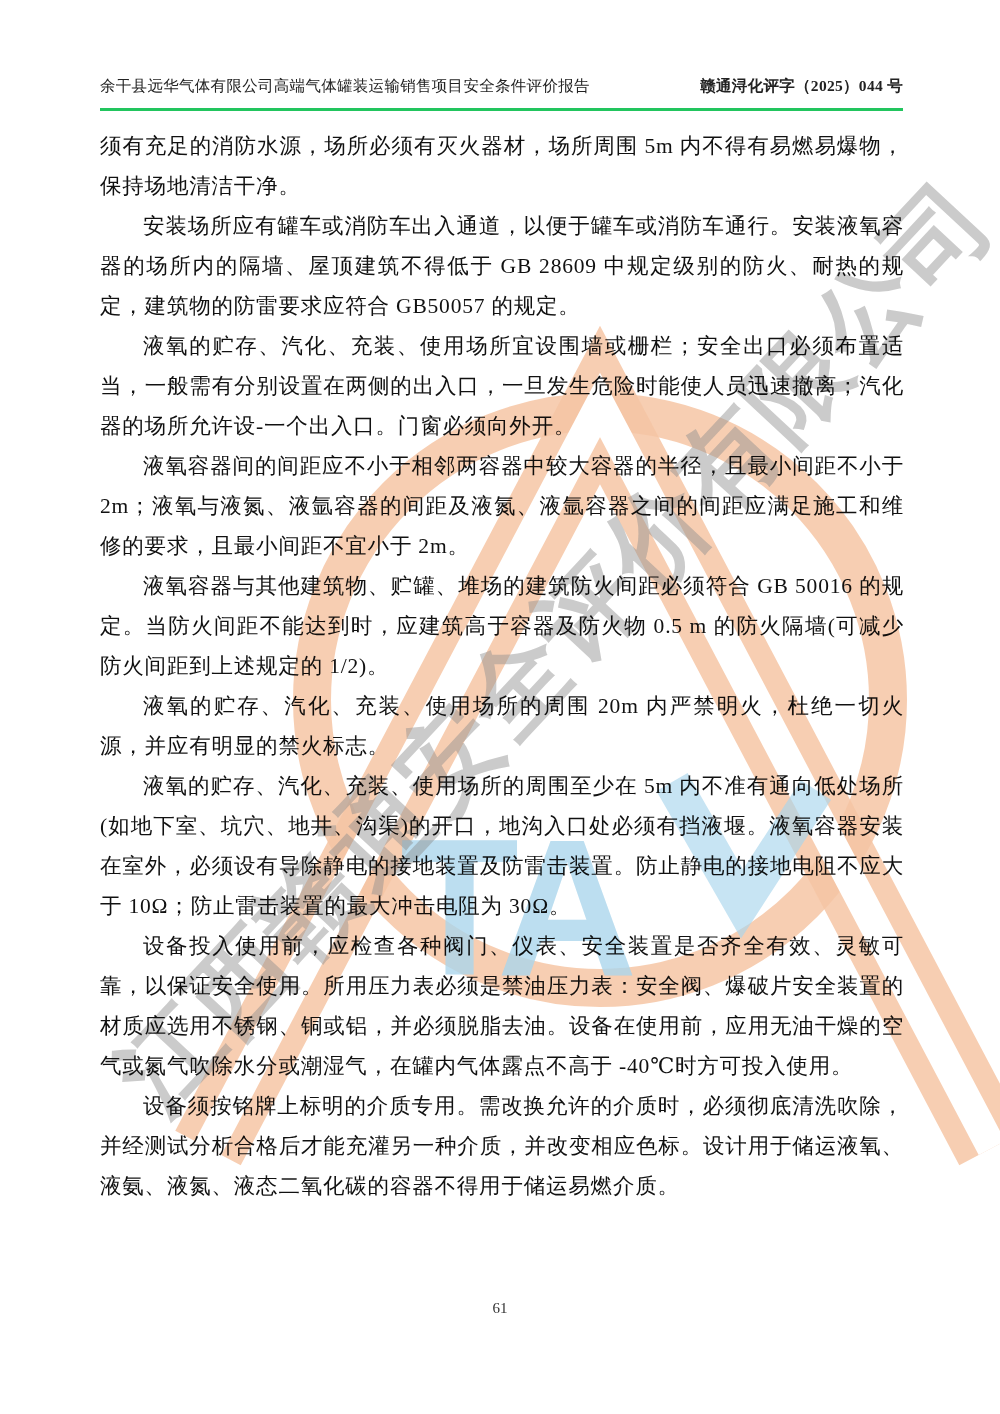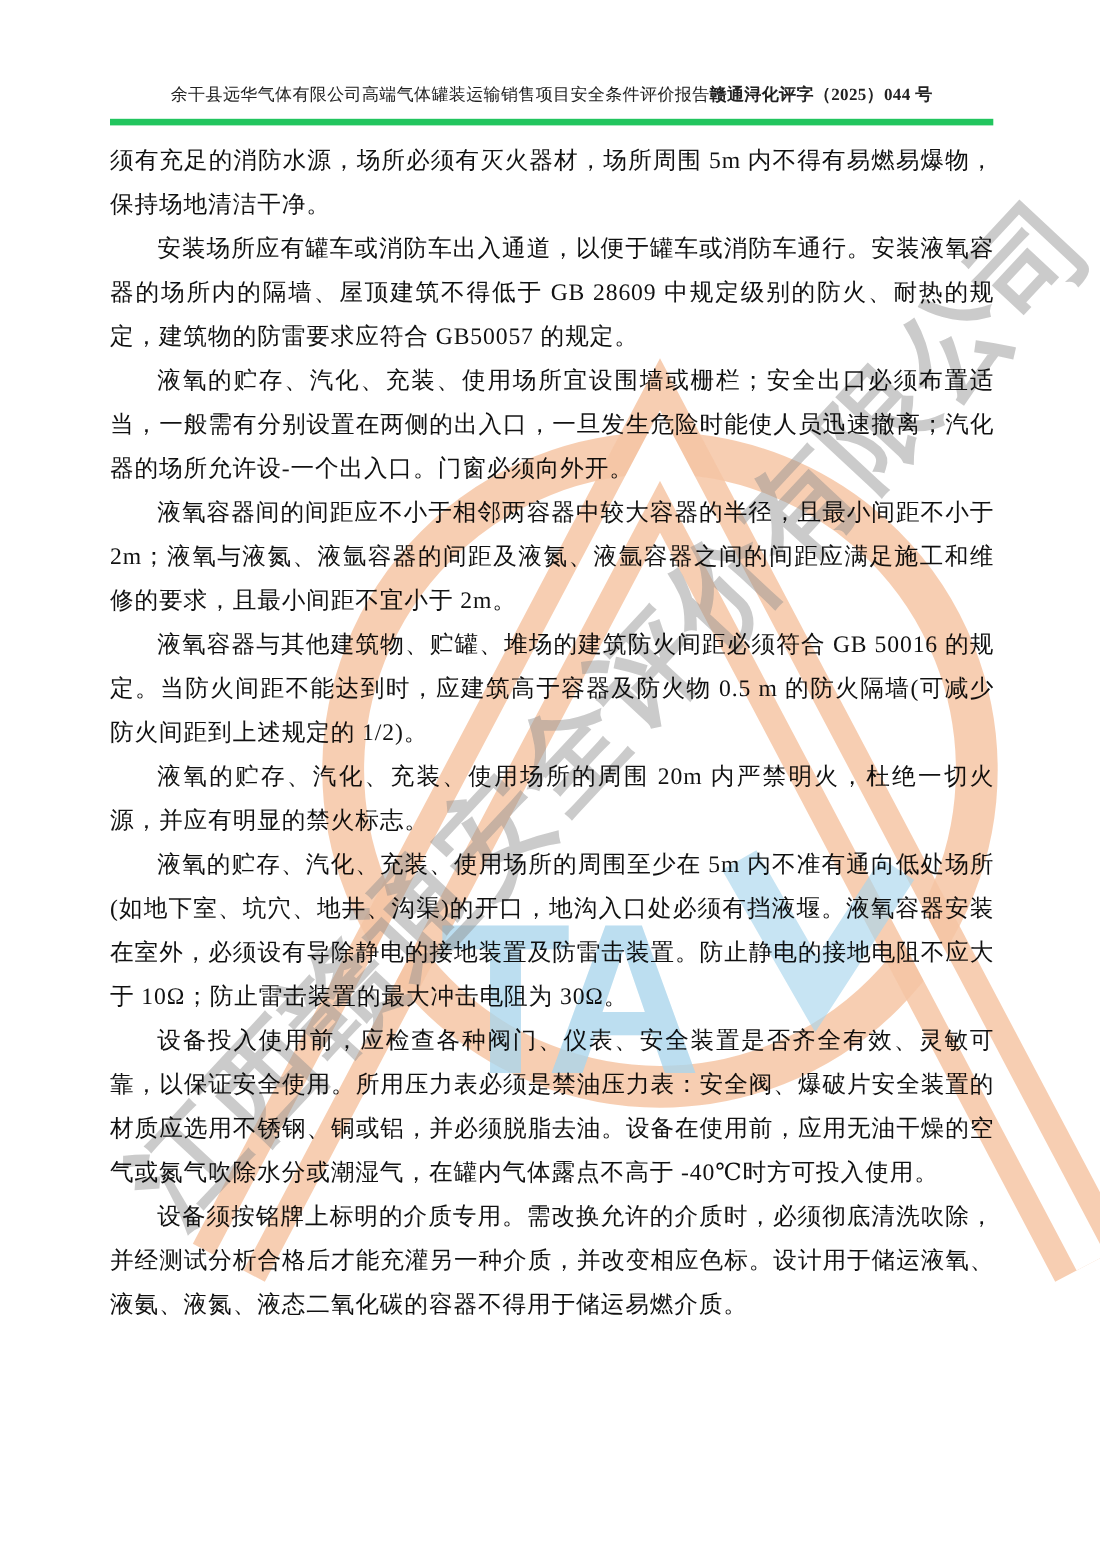--- a/index.html
+++ b/index.html
@@ -10,22 +10,22 @@
   }
   .page{
     position:relative;
     width:1000px;height:1414px;
     background:#ffffff;
     overflow:hidden;
   }
   
   .header{
     position:absolute;left:100px;top:76px;width:803px;
-    display:flex;justify-content:center;align-items:flex-end;
-    border-bottom:6px solid #22c55e;
+    display:flex;justify-content:space-between;align-items:flex-end;
+    border-bottom:3px solid #22c55e;
     padding-bottom:11px;
     font-size:15.5px;color:#222;
     letter-spacing:.3px;
     white-space:nowrap;
   }
   .header .doc-no{font-weight:700;}
   
   .content{
     position:absolute;left:100px;top:126px;width:804px;
     font-size:21.5px;line-height:40px;color:#111;
@@ -76,20 +76,21 @@
     <p>安装场所应有罐车或消防车出入通道，以便于罐车或消防车通行。安装液氧容器的场所内的隔墙、屋顶建筑不得低于 GB 28609 中规定级别的防火、耐热的规定，建筑物的防雷要求应符合 GB50057 的规定。</p>
     <p>液氧的贮存、汽化、充装、使用场所宜设围墙或栅栏；安全出口必须布置适当，一般需有分别设置在两侧的出入口，一旦发生危险时能使人员迅速撤离；汽化器的场所允许设-一个出入口。门窗必须向外开。</p>
     <p>液氧容器间的间距应不小于相邻两容器中较大容器的半径，且最小间距不小于 2m；液氧与液氮、液氩容器的间距及液氮、液氩容器之间的间距应满足施工和维修的要求，且最小间距不宜小于 2m。</p>
     <p>液氧容器与其他建筑物、贮罐、堆场的建筑防火间距必须符合 GB 50016 的规定。当防火间距不能达到时，应建筑高于容器及防火物 0.5 m 的防火隔墙(可减少防火间距到上述规定的 1/2)。</p>
     <p>液氧的贮存、汽化、充装、使用场所的周围 20m 内严禁明火，杜绝一切火源，并应有明显的禁火标志。</p>
     <p>液氧的贮存、汽化、充装、使用场所的周围至少在 5m 内不准有通向低处场所(如地下室、坑穴、地井、沟渠)的开口，地沟入口处必须有挡液堰。液氧容器安装在室外，必须设有导除静电的接地装置及防雷击装置。防止静电的接地电阻不应大于 10Ω；防止雷击装置的最大冲击电阻为 30Ω。</p>
     <p>设备投入使用前，应检查各种阀门、仪表、安全装置是否齐全有效、灵敏可靠，以保证安全使用。所用压力表必须是禁油压力表：安全阀、爆破片安全装置的材质应选用不锈钢、铜或铝，并必须脱脂去油。设备在使用前，应用无油干燥的空气或氮气吹除水分或潮湿气，在罐内气体露点不高于 -40℃时方可投入使用。</p>
     <p>设备须按铭牌上标明的介质专用。需改换允许的介质时，必须彻底清洗吹除，并经测试分析合格后才能充灌另一种介质，并改变相应色标。设计用于储运液氧、液氨、液氮、液态二氧化碳的容器不得用于储运易燃介质。</p>
   </div>
 
+  <div class="page-number">61</div>
 
   <div class="watermark">
 
     <svg class="wm-logo" width="1000" height="1414" viewBox="0 0 1000 1414">
 
       <circle cx="600" cy="700" r="288" fill="none" stroke="#f6c6a5" stroke-width="38" opacity="0.85"></circle>
 
       <path d="M208,1148 L600,405 L992,1148" fill="none" stroke="#f6c6a5" stroke-width="74" opacity="0.85"></path>
       <path d="M208,1148 L600,405 L992,1148" fill="none" stroke="#ffffff" stroke-width="30"></path>
 

